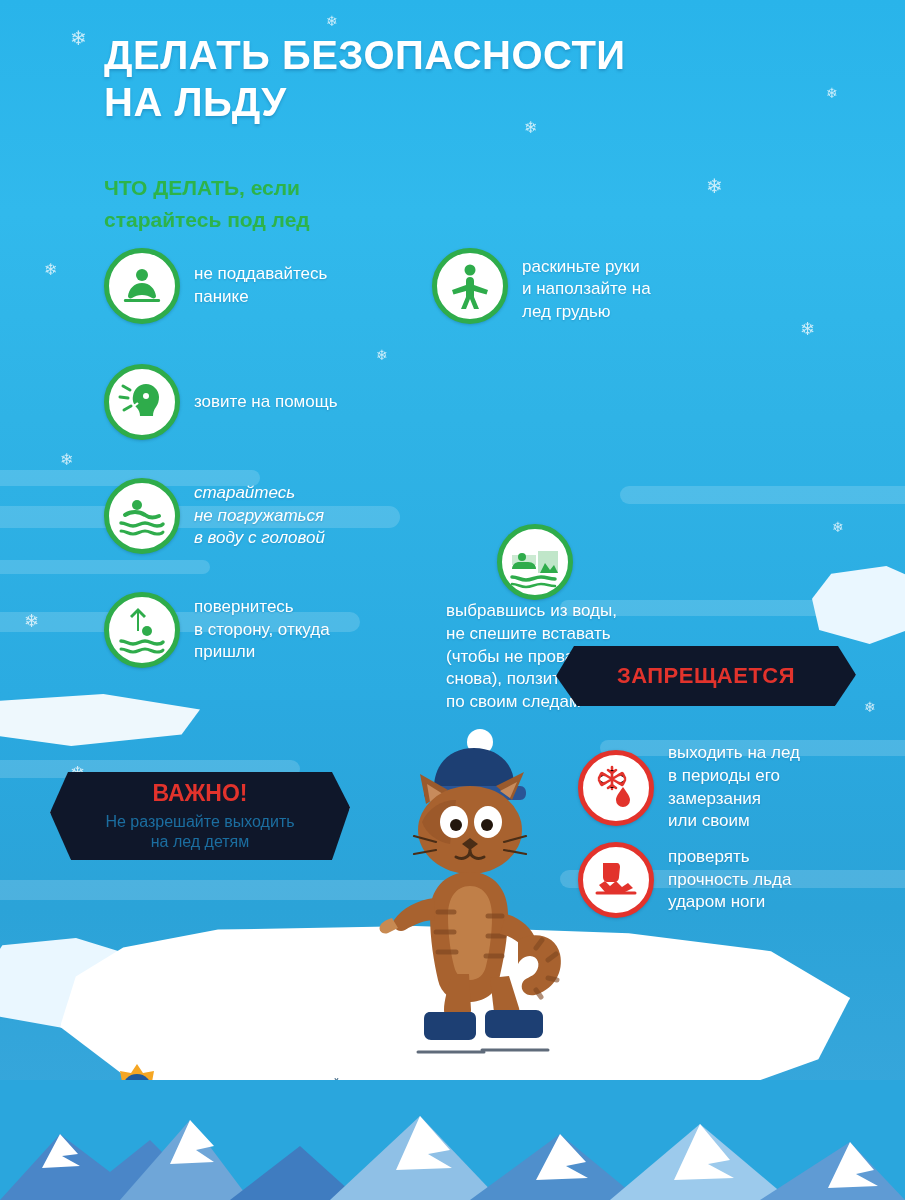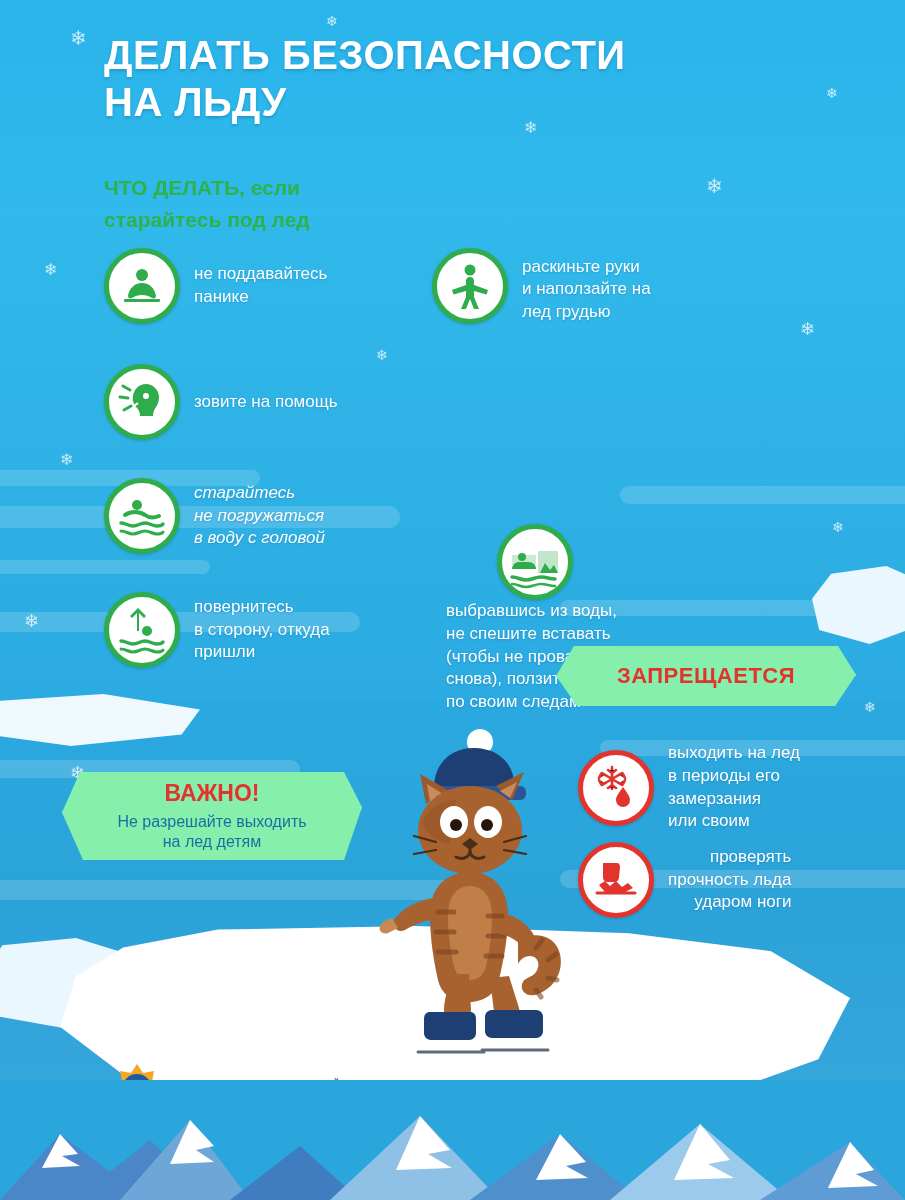--- a/index.html
+++ b/index.html
@@ -92,38 +92,38 @@
     color: #ffffff;
     font-size: 17px;
     line-height: 1.34;
     max-width: 230px;
     text-shadow: 0 1px 2px rgba(0,60,110,.22);
   }
 
   
   .ice-banner {
     position: absolute;
-    background: #86efac;
+    background: #0f172a;
     box-shadow: 0 5px 0 rgba(190,225,245,.95);
     display: flex;
     align-items: center;
     justify-content: center;
     text-align: center;
   }
   .banner-forbidden {
     left: 556px; top: 646px;
     width: 300px; height: 60px;
     clip-path: polygon(6% 0%, 94% 0%, 100% 48%, 93% 100%, 7% 100%, 0% 50%);
     color: #e2332c;
     font-size: 22px;
     font-weight: bold;
     letter-spacing: .5px;
   }
   .banner-important {
-    left: 62px; top: 772px;
+    left: 50px; top: 772px;
     width: 300px; height: 88px;
     clip-path: polygon(6% 0%, 94% 0%, 100% 40%, 94% 100%, 7% 100%, 0% 46%);
     flex-direction: column;
     line-height: 1.3;
   }
   .banner-important .hdr {
     color: #e2332c;
     font-size: 23px;
     font-weight: bold;
     margin-bottom: 3px;
@@ -338,21 +338,21 @@
           </g>
           <path d="M32 24c-4 6-7 9-7 13a7 7 0 0014 0c0-4-3-7-7-13z" fill="#e2332c"></path>
         </svg>
       </div>
       <div class="rule-text" style="white-space: pre-line;">выходить на лед
 в периоды его
 замерзания
 или своим</div>
     </div>
 
-    <div class="rule" style="left:578px; top:842px;text-align:right;">
+    <div class="rule" style="left:578px; top:842px;">
       <div class="badge red">
         <svg width="50" height="50" viewBox="0 0 50 50">
           <path d="M12 8h14c2 0 3 2 3 4l-1 10c0 3-2 5-5 5h-6c-3 0-5-2-5-5z" fill="#e2332c"></path>
           <path d="M8 30l6-4 5 5 6-5 6 6 6-4 5 5-8 4H14z" fill="#e2332c"></path>
           <path d="M6 38h38" stroke="#e2332c" stroke-width="3" stroke-linecap="round"></path>
         </svg>
       </div>
       <div class="rule-text" style="white-space: pre-line;">проверять
 прочность льда
 ударом ноги</div>

